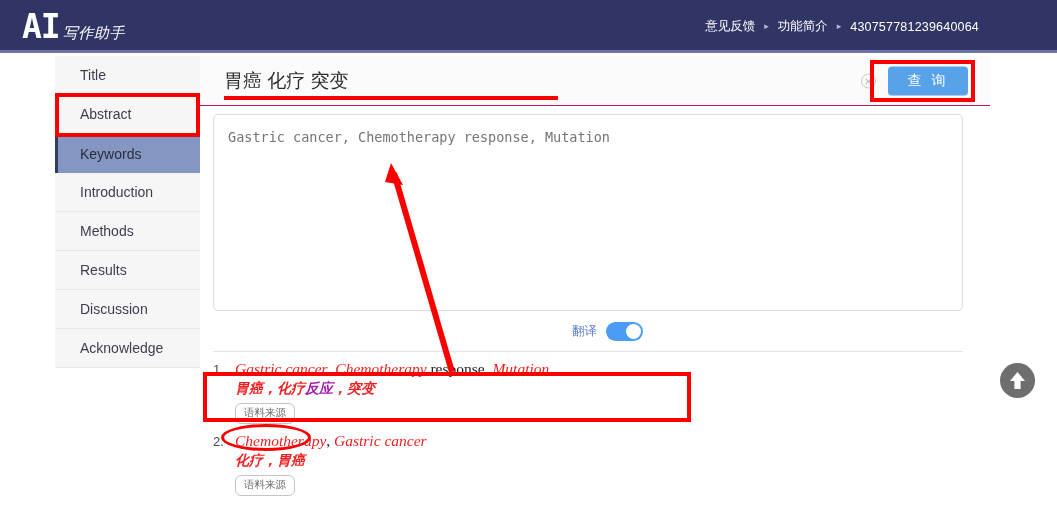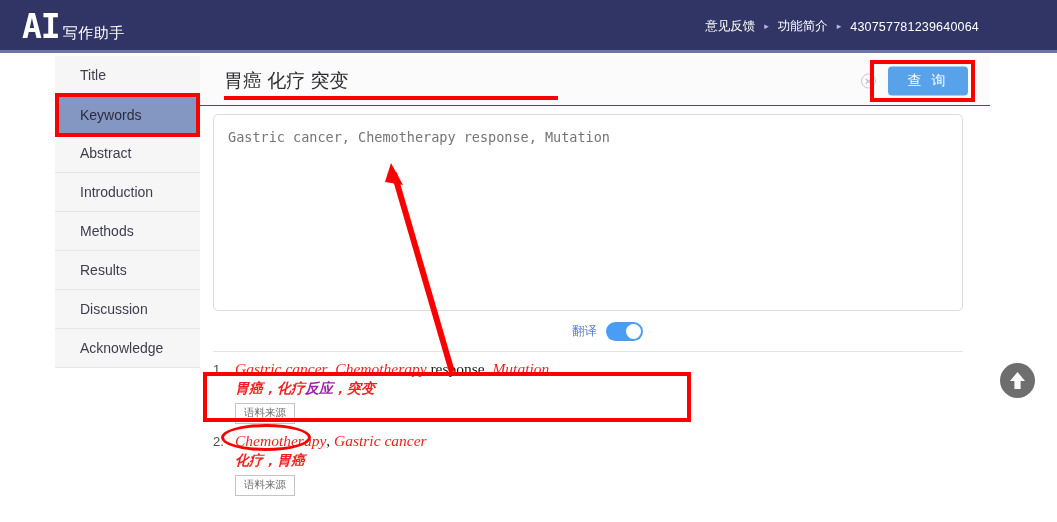--- a/index.html
+++ b/index.html
@@ -50,20 +50,21 @@
     font-weight: 700;
     color: #ffffff;
     letter-spacing: -1px;
     line-height: 1;
   }
   .brand-cn {
     font-size: 15px;
     color: #ffffff;
     margin-left: 3px;
     letter-spacing: 0.5px;
+    font-style: italic;
   }
 
   .header-nav {
     display: flex;
     align-items: center;
     padding-right: 78px;
     color: #ffffff;
     font-size: 12.5px;
   }
   .header-nav .nav-item { color: #ffffff; white-space: nowrap; }
@@ -247,21 +248,21 @@
     margin-top: 2px;
   }
   .result-cn .blue {
     color: #a21caf;
   }
   .src-pill {
     display: inline-block;
     margin: 5px 0 0 22px;
     padding: 2px 8px 3px;
     border: 1px solid #c4c4c4;
-    border-radius: 0;
+    border-radius: 6px;
     font-size: 10.5px;
     color: #6d6d6d;
     background: #ffffff;
     cursor: pointer;
   }
 
   
   .scroll-top {
     position: absolute;
     right: 22px;
@@ -303,25 +304,25 @@
       <span class="nav-item">功能简介</span>
       <span class="nav-sep">▸</span>
       <span class="nav-id">430757781239640064</span>
     </div>
   </div>
 
   <div class="sidebar">
     <div class="side-item">
       <span>Title</span>
     </div>
+    <div class="side-item">
+      <span>Abstract</span>
+    </div>
     <div class="side-item selected">
       <span>Keywords</span>
-    </div>
-    <div class="side-item">
-      <span>Abstract</span>
     </div>
     <div class="side-item">
       <span>Introduction</span>
     </div>
     <div class="side-item">
       <span>Methods</span>
     </div>
     <div class="side-item">
       <span>Results</span>
     </div>

